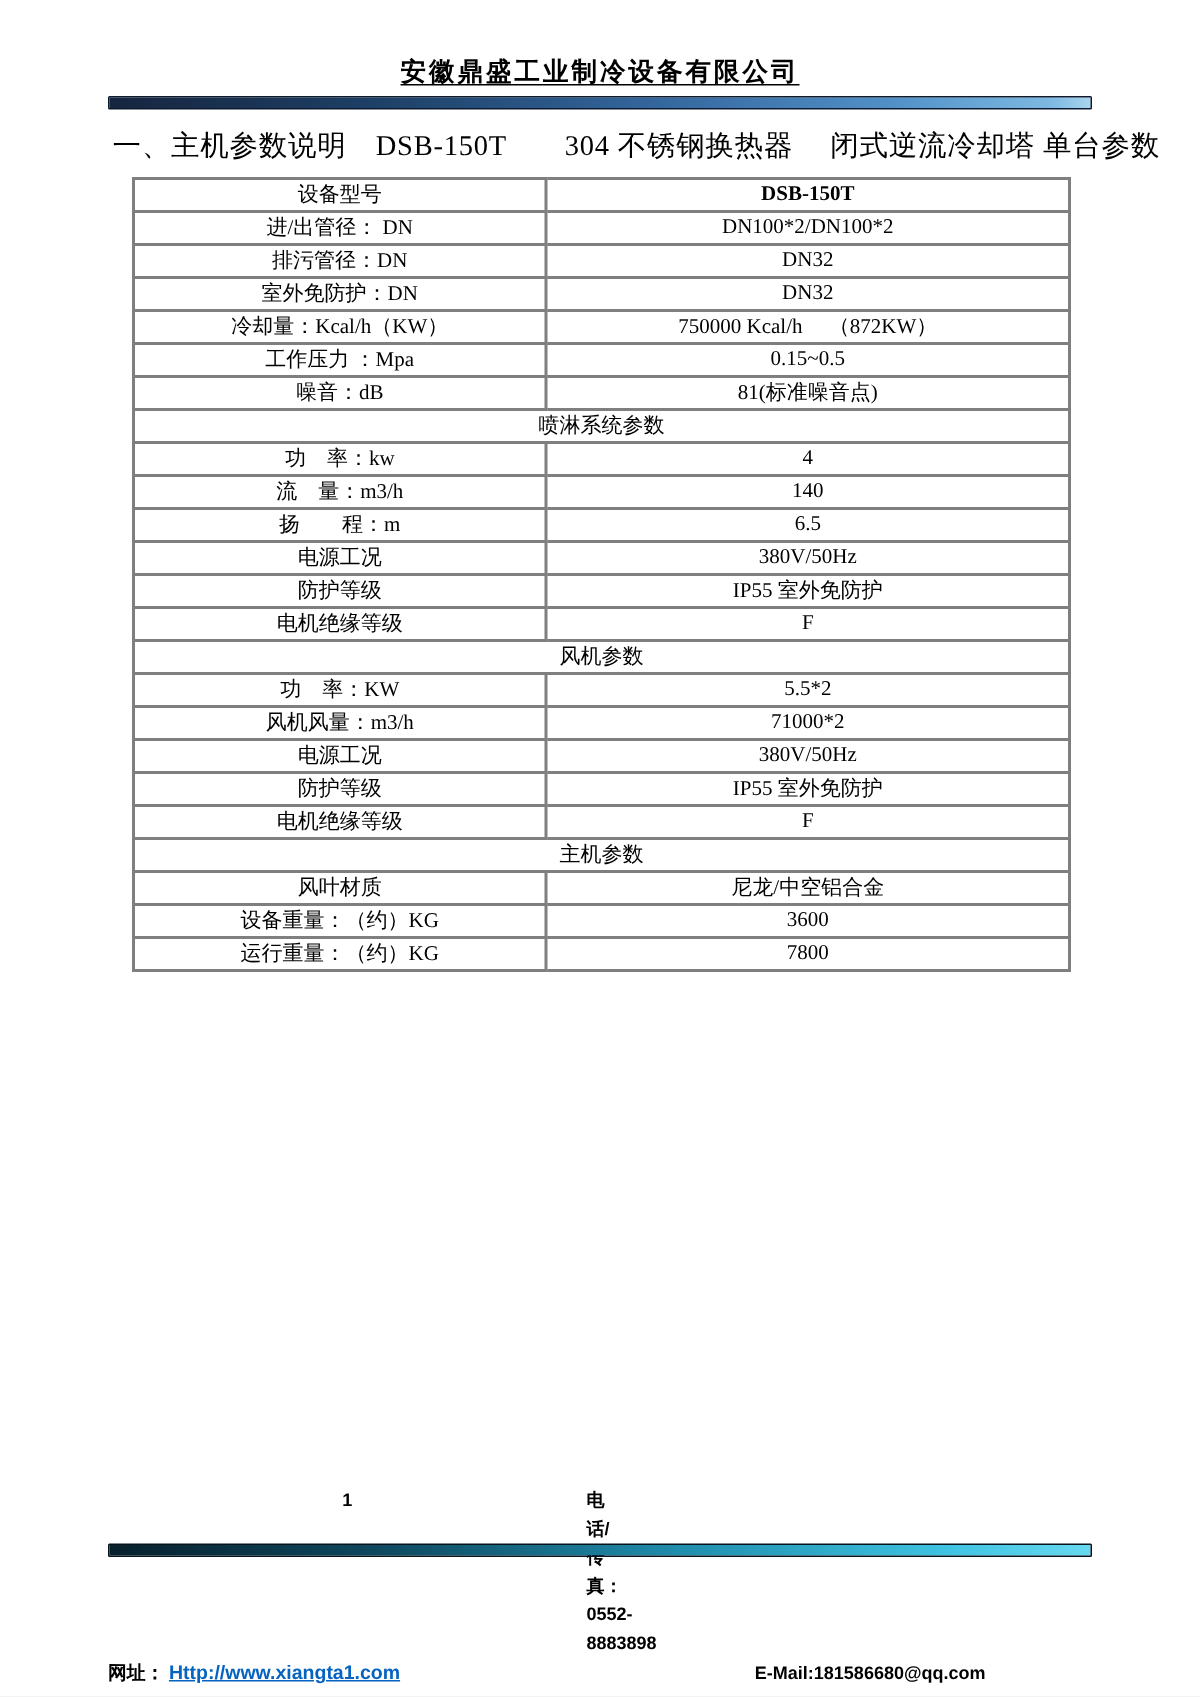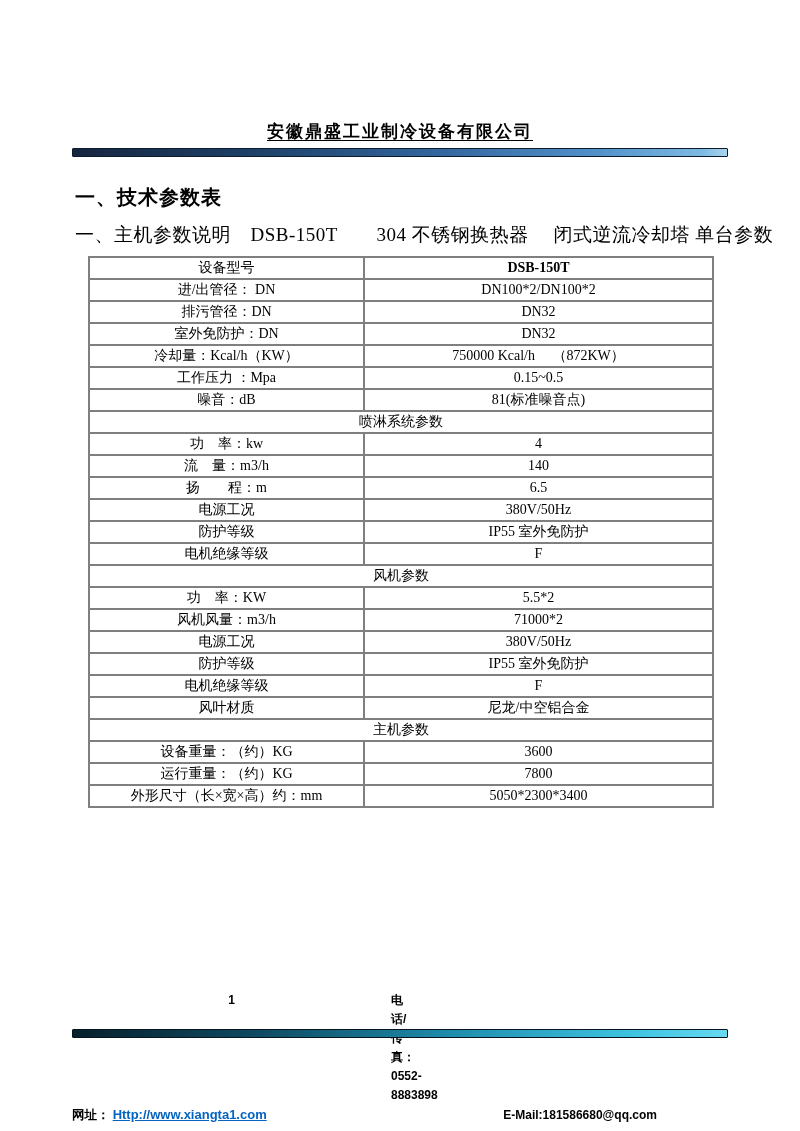--- a/index.html
+++ b/index.html
@@ -8,21 +8,21 @@
     position:relative;
     width:800px; height:1131px;
     margin:0 auto;
     background:#ffffff;
     font-family:"Liberation Serif","DejaVu Serif",serif;
     color:#000;
     overflow:hidden;
   }
   
   .company-title {
-    padding-top:120px;
+    padding-top:36px;
     text-align:center;
     font-size:17px;
     font-weight:bold;
     letter-spacing:2px;
   }
   .company-title span {
     text-decoration:underline;
     text-underline-offset:3px;
   }
   .header-bar {
@@ -102,21 +102,20 @@
 <body>
 
 <div class="page">
 
   <div class="company-title">
     <span>安徽鼎盛工业制冷设备有限公司</span>
   </div>
 
   <div class="header-bar"></div>
 
-  <div class="h1">一、技术参数表</div>
 
   <div class="subtitle">一、主机参数说明　DSB-150T　　304 不锈钢换热器　 闭式逆流冷却塔 单台参数</div>
 
   <table class="spec">
     <colgroup>
       <col style="width:275px">
       <col style="width:349px">
     </colgroup>
     <tbody>
         <tr>
@@ -191,37 +190,33 @@
         </tr>
         <tr>
           <td class="label-cell">防护等级</td>
           <td class="value-cell">IP55 室外免防护</td>
         </tr>
         <tr>
           <td class="label-cell">电机绝缘等级</td>
           <td class="value-cell">F</td>
         </tr>
         <tr>
+          <td colspan="2" class="section-cell">主机参数</td>
+        </tr>
+        <tr>
           <td class="label-cell">风叶材质</td>
           <td class="value-cell">尼龙/中空铝合金</td>
         </tr>
         <tr>
-          <td colspan="2" class="section-cell">主机参数</td>
-        </tr>
-        <tr>
           <td class="label-cell">设备重量：（约）KG</td>
           <td class="value-cell">3600</td>
         </tr>
         <tr>
           <td class="label-cell">运行重量：（约）KG</td>
           <td class="value-cell">7800</td>
-        </tr>
-        <tr>
-          <td class="label-cell">外形尺寸（长×宽×高）约：mm</td>
-          <td class="value-cell">5050*2300*3400</td>
         </tr>
       </tbody>
   </table>
 
   <div class="footer">
     <div class="footer-row">
       <span class="f-mid">1</span>
       <span class="f-right">电话/传真：0552-8883898</span>
     </div>
     <div class="footer-row">

